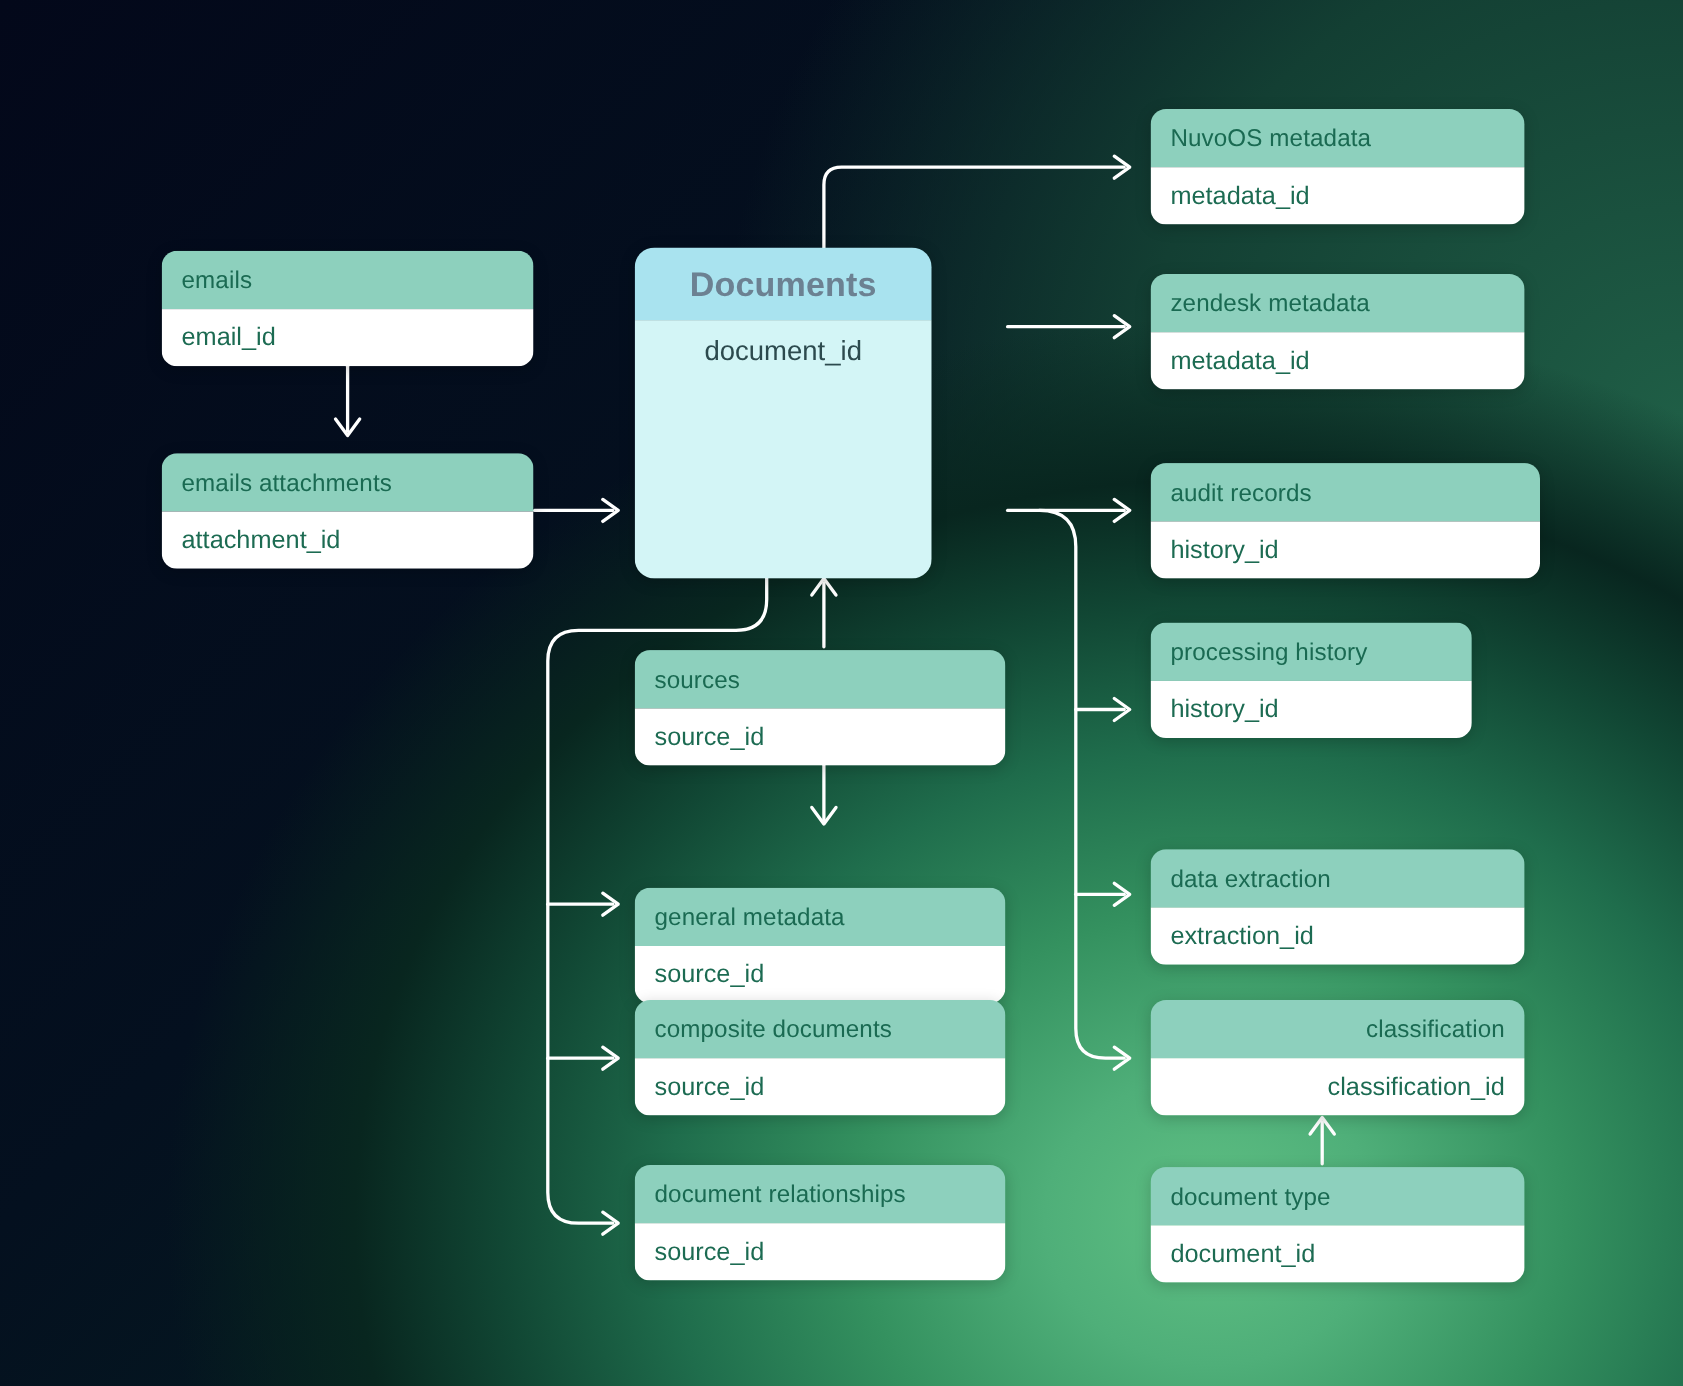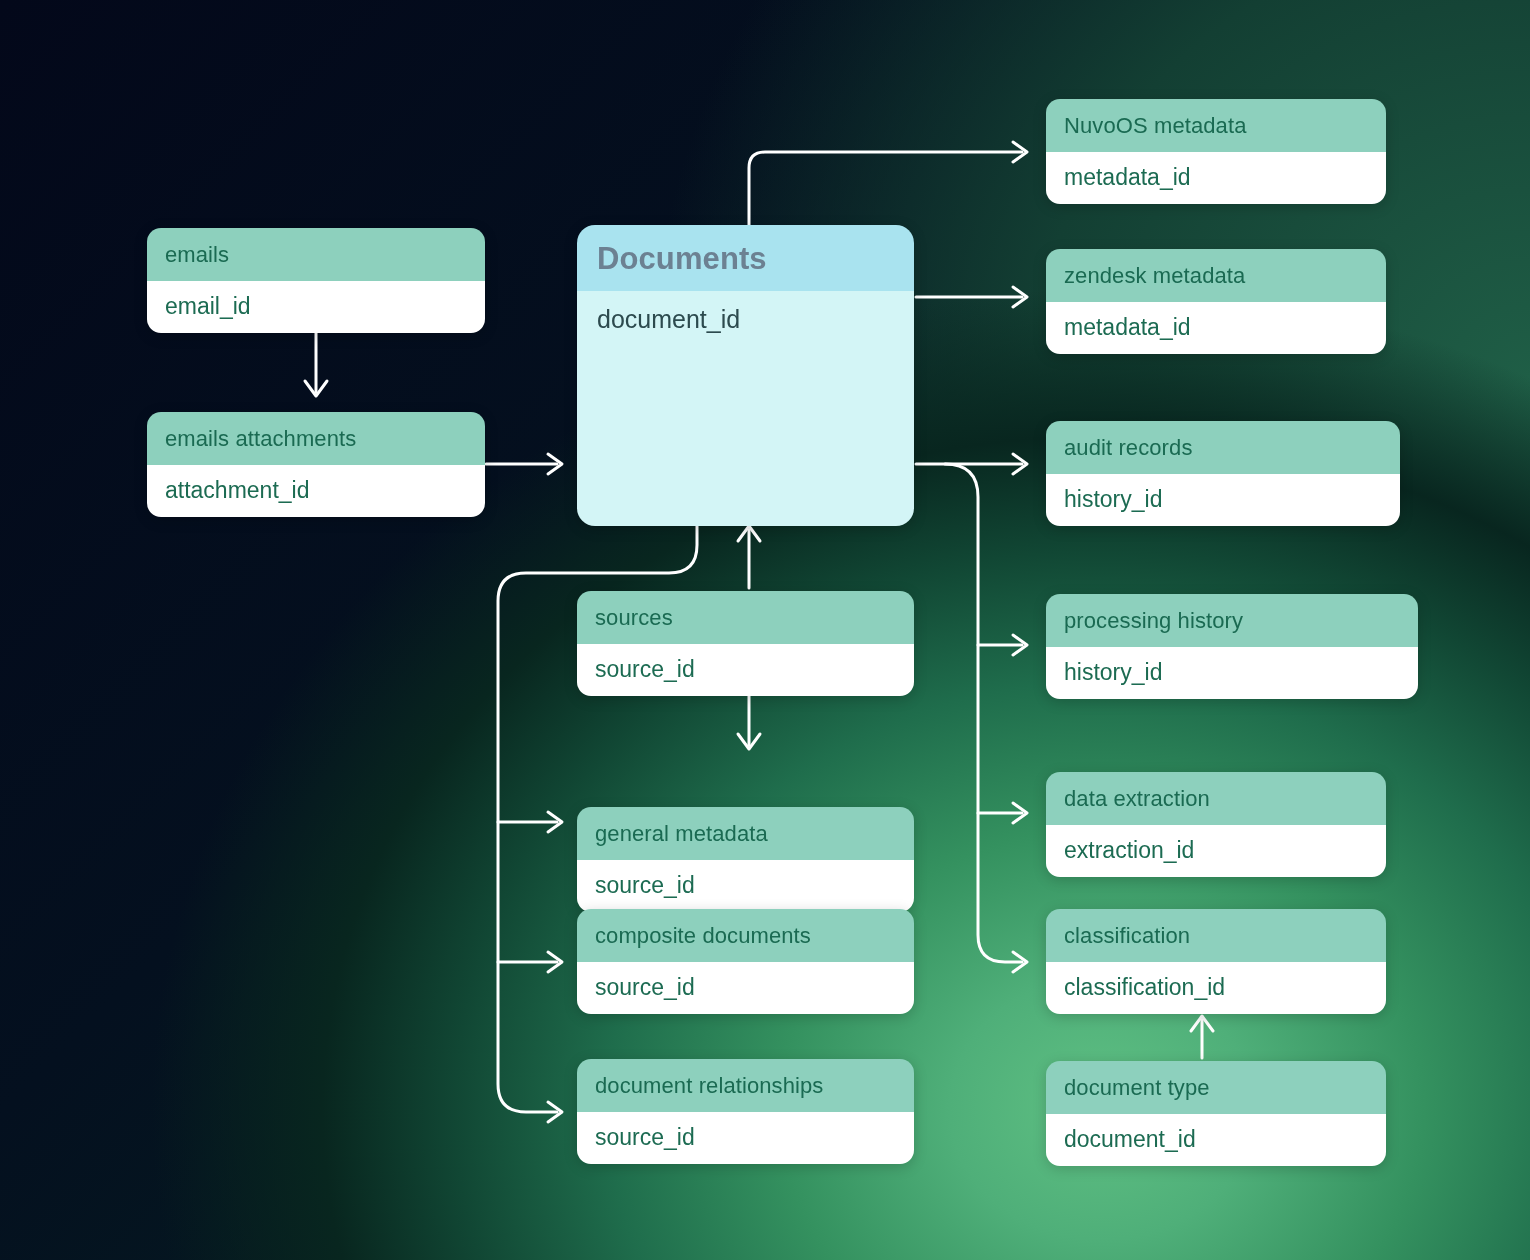--- a/index.html
+++ b/index.html
@@ -154,21 +154,21 @@
   <div class="table-card" style="left:147px; top:228px; width:338px;">
     <div class="card-header">emails</div>
     <div class="card-field">email_id</div>
   </div>
 
   <div class="table-card" style="left:147px; top:412px; width:338px;">
     <div class="card-header">emails attachments</div>
     <div class="card-field">attachment_id</div>
   </div>
 
-  <div class="table-card primary" style="left:577px; top:225px; width:337px;">
+  <div class="table-card primary" style="left:577px; top:225px; width:270px;text-align:center;">
     <div class="card-header">Documents</div>
     <div class="card-body">
       <div class="card-field">document_id</div>
     </div>
   </div>
 
   <div class="table-card" style="left:1046px; top:99px; width:340px;">
     <div class="card-header">NuvoOS metadata</div>
     <div class="card-field">metadata_id</div>
   </div>
@@ -176,31 +176,31 @@
   <div class="table-card" style="left:1046px; top:249px; width:340px;">
     <div class="card-header">zendesk metadata</div>
     <div class="card-field">metadata_id</div>
   </div>
 
   <div class="table-card" style="left:1046px; top:421px; width:354px;">
     <div class="card-header">audit records</div>
     <div class="card-field">history_id</div>
   </div>
 
-  <div class="table-card" style="left:1046px; top:594px; width:372px;">
+  <div class="table-card" style="left:1046px; top:566px; width:292px;">
     <div class="card-header">processing history</div>
     <div class="card-field">history_id</div>
   </div>
 
   <div class="table-card" style="left:1046px; top:760px; width:340px;margin-top:12px;">
     <div class="card-header">data extraction</div>
     <div class="card-field">extraction_id</div>
   </div>
 
-  <div class="table-card" style="left:1046px; top:909px; width:340px;">
+  <div class="table-card" style="left:1046px; top:909px; width:340px;text-align:right;">
     <div class="card-header">classification</div>
     <div class="card-field">classification_id</div>
   </div>
 
   <div class="table-card" style="left:1046px; top:1061px; width:340px;">
     <div class="card-header">document type</div>
     <div class="card-field">document_id</div>
   </div>
 
   <div class="table-card" style="left:577px; top:591px; width:337px;">

